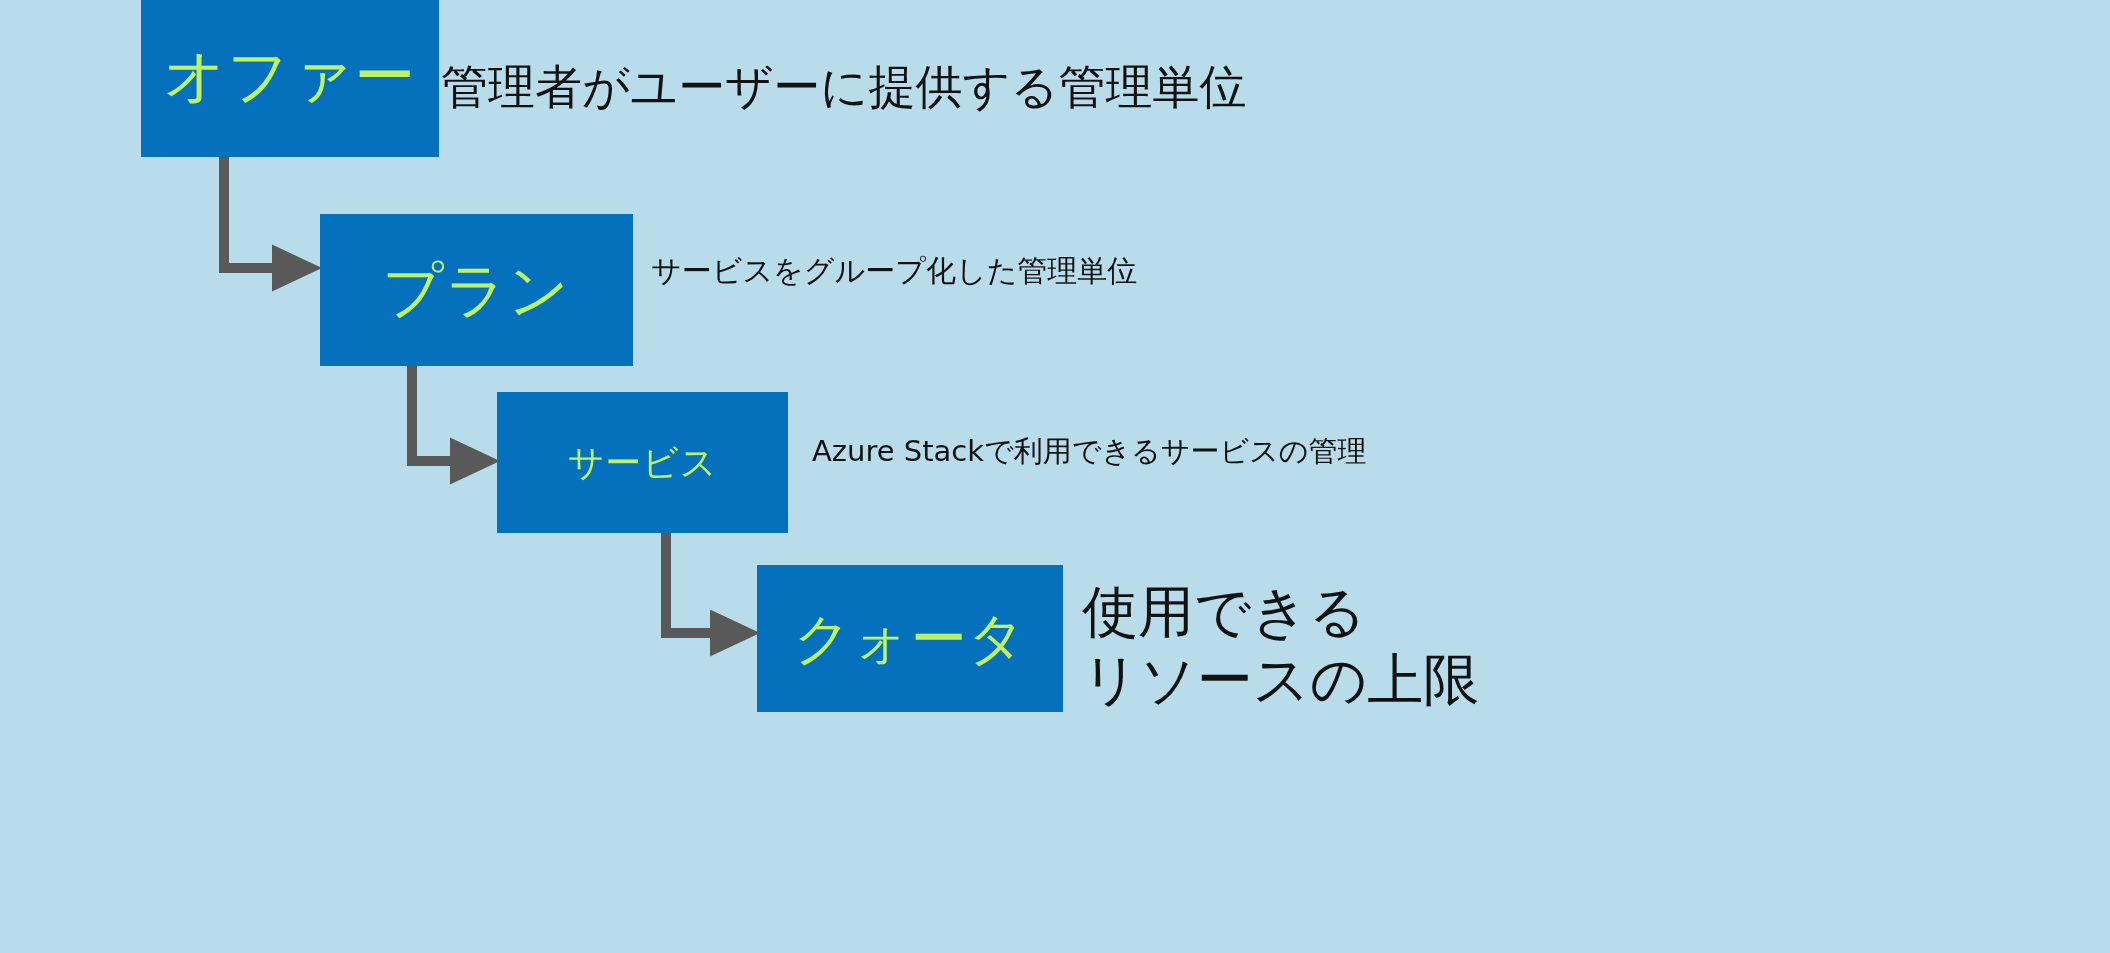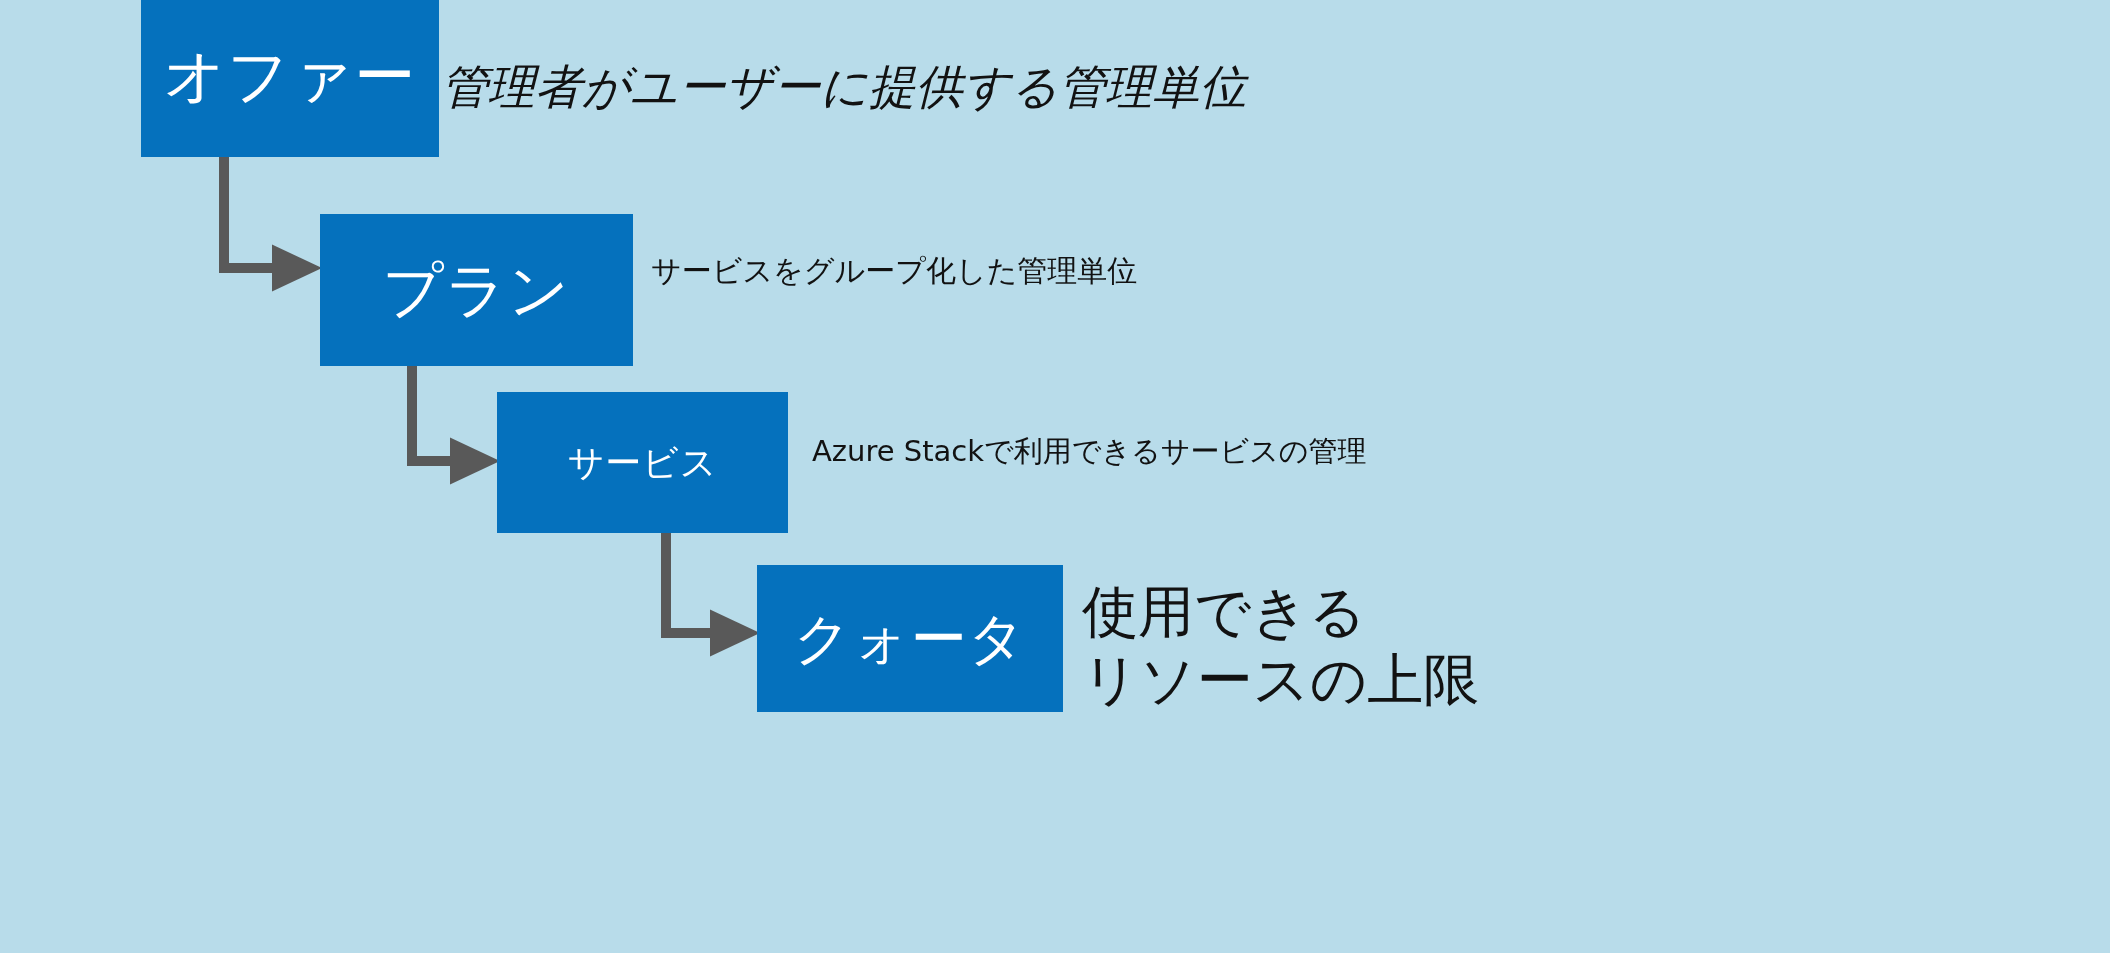--- a/index.html
+++ b/index.html
@@ -30,21 +30,21 @@
   }
   .node {
     position: absolute;
     background: #0571bd;
     display: flex;
     align-items: center;
     justify-content: center;
     box-sizing: border-box;
   }
   .node-label {
-    color: #ffffff;
+    color: #bef264;
     font-family: "DejaVu Sans", "Liberation Sans", sans-serif;
     font-weight: 400;
     letter-spacing: 0.02em;
     line-height: 1;
     white-space: nowrap;
   }
   .desc {
     position: absolute;
     color: #121212;
     font-family: "DejaVu Sans", "Liberation Sans", sans-serif;
@@ -58,21 +58,21 @@
   #node-plan    { left: 320px; top: 214px; width: 313px; height: 152px; }
   #node-service { left: 497px; top: 392px; width: 291px; height: 141px; }
   #node-quota   { left: 757px; top: 565px; width: 306px; height: 147px; }
 
   #node-offer   .node-label { font-size: 61px; }
   #node-plan    .node-label { font-size: 60px; }
   #node-service .node-label { font-size: 36px; }
   #node-quota   .node-label { font-size: 56px; }
 
   
-  #desc-offer   { left: 441px;  top: 58px;  font-size: 47px; font-style: italic; }
+  #desc-offer   { left: 441px;  top: 58px;  font-size: 47px; }
   #desc-plan    { left: 651px;  top: 253px; font-size: 30px; }
   #desc-service { left: 812px;  top: 434px; font-size: 29px; }
   #desc-quota   { left: 1082px; top: 578px; font-size: 56px; }
 </style>
 </head>
 <body>
 
 <div id="diagram">
 
   <svg class="arrow-layer" viewBox="0 0 2110 953" xmlns="http://www.w3.org/2000/svg">

